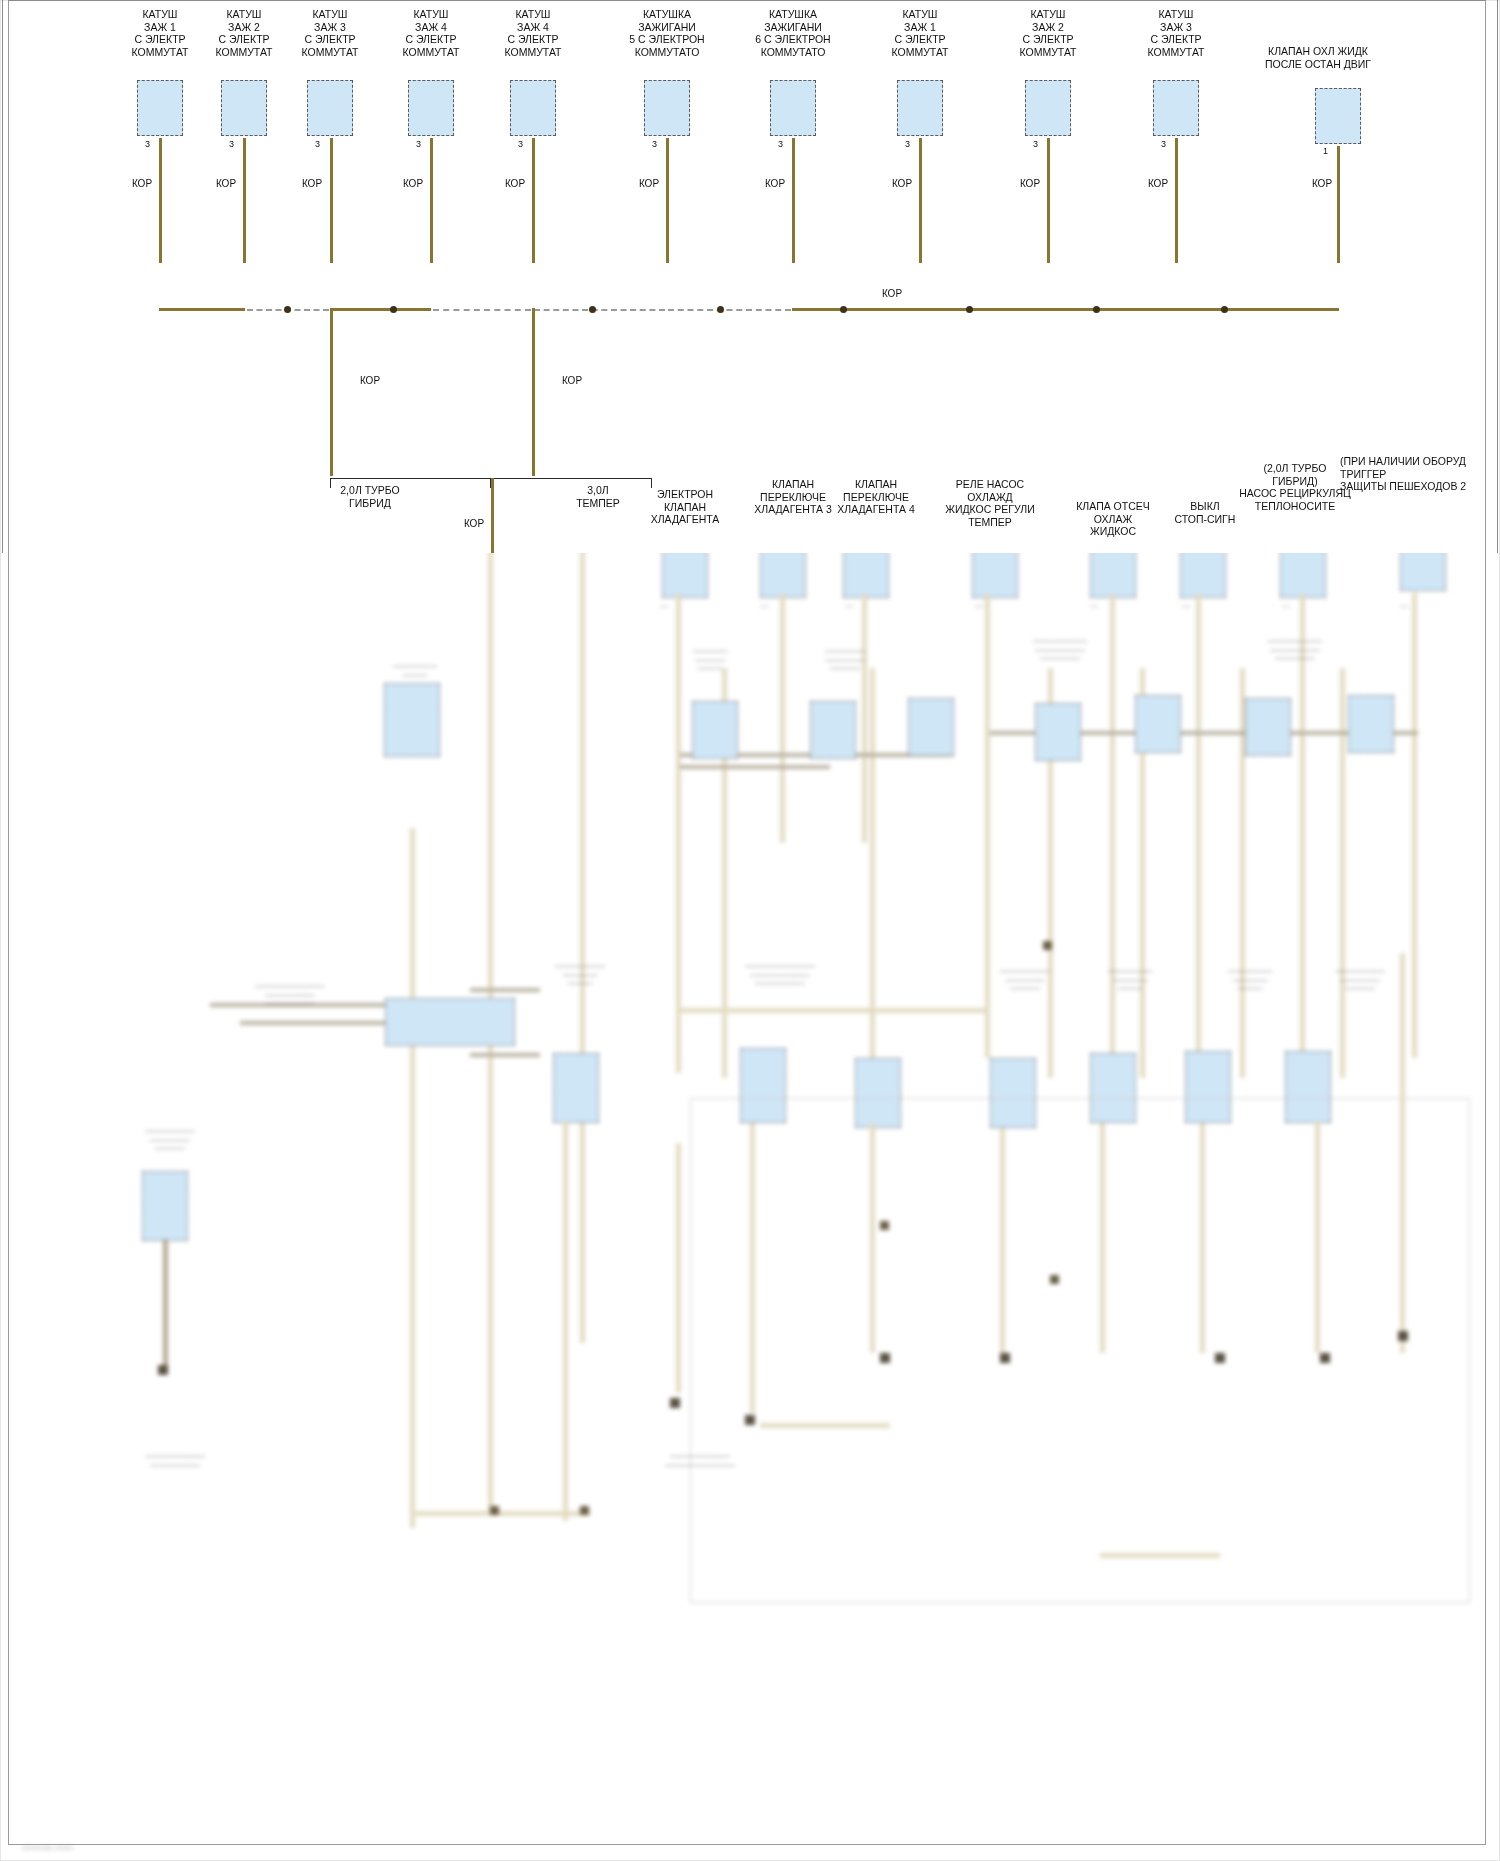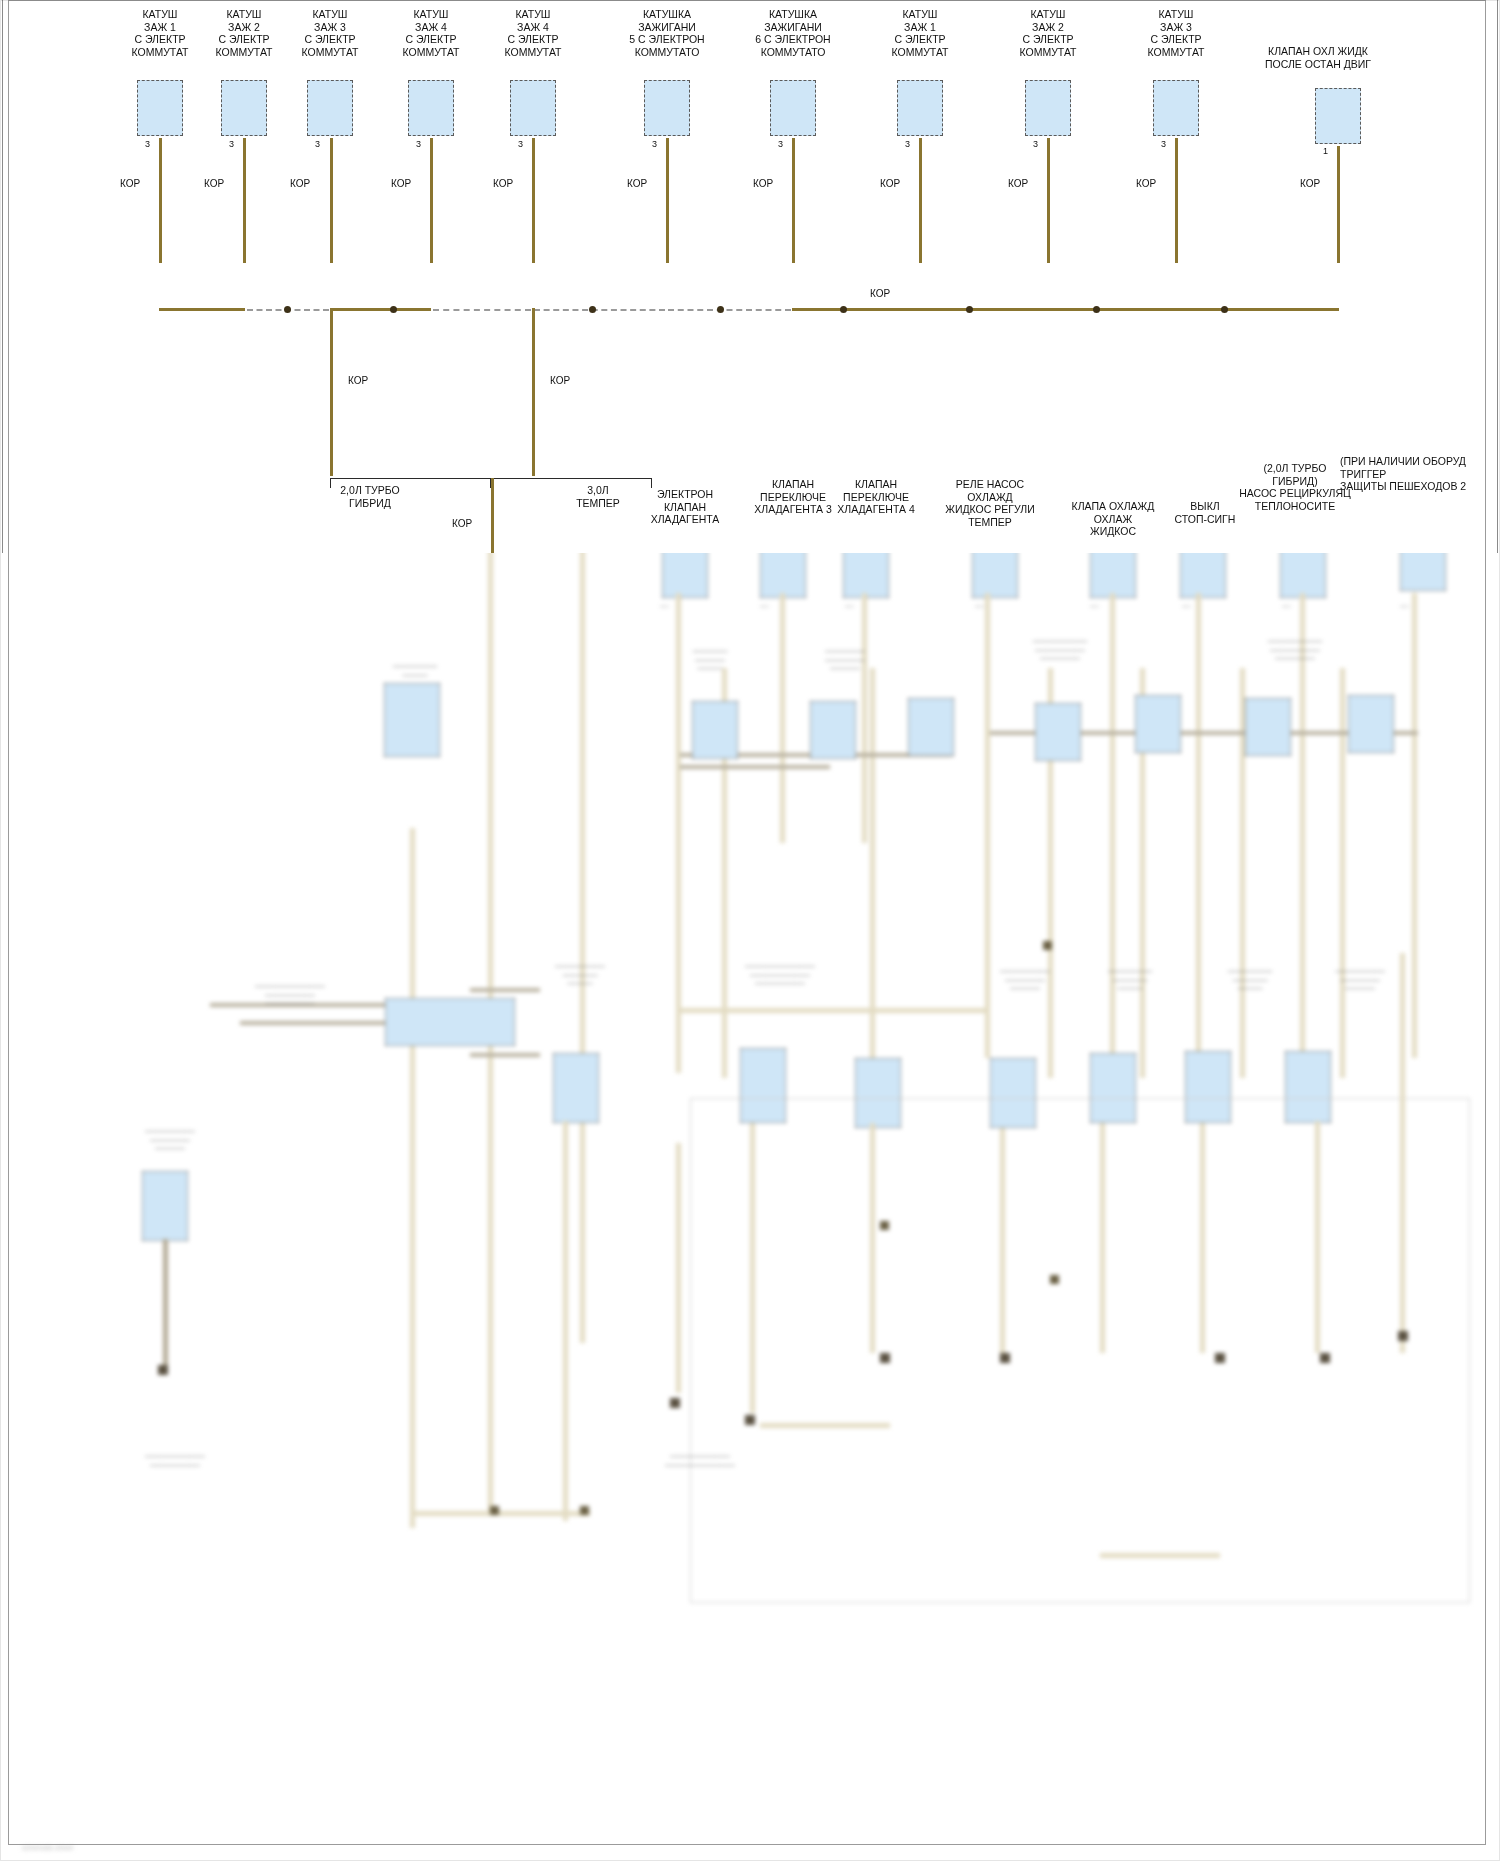--- a/index.html
+++ b/index.html
@@ -82,20 +82,21 @@
   .pin {
     position: absolute;
     font-size: 9px;
     color: #111;
     text-align: right;
   }
   .wirelbl {
     position: absolute;
     font-size: 10px;
     color: #111;
+    text-align: center;
   }
   .vwire {
     position: absolute;
     width: 2.5px;
     background: #8a7530;
   }
   .hwire {
     position: absolute;
     height: 2.5px;
     background: #8a7530;
@@ -330,21 +331,21 @@
     <div class="lbl" style="left:738px; top:478px; width:110px;">КЛАПАН
 ПЕРЕКЛЮЧЕ
 ХЛАДАГЕНТА 3</div>
     <div class="lbl" style="left:818px; top:478px; width:116px;">КЛАПАН
 ПЕРЕКЛЮЧЕ
 ХЛАДАГЕНТА 4</div>
     <div class="lbl" style="left:930px; top:478px; width:120px;">РЕЛЕ НАСОС
 ОХЛАЖД
 ЖИДКОС РЕГУЛИ
 ТЕМПЕР</div>
-    <div class="lbl" style="left:1058px; top:500px; width:110px;">КЛАПА ОХЛАЖД
+    <div class="lbl" style="left:1058px; top:500px; width:110px;">КЛАПА ОТСЕЧ
 ОХЛАЖ
 ЖИДКОС</div>
     <div class="lbl" style="left:1160px; top:500px; width:90px;">ВЫКЛ
 СТОП-СИГН</div>
     <div class="lbl" style="left:1220px; top:462px; width:150px;">(2,0Л ТУРБО
 ГИБРИД)
 НАСОС РЕЦИРКУЛЯЦ
 ТЕПЛОНОСИТЕ</div>
     <div class="lbl" style="left:1340px; top:455px; width:170px; text-align:left;">(ПРИ НАЛИЧИИ ОБОРУД
 ТРИГГЕР

